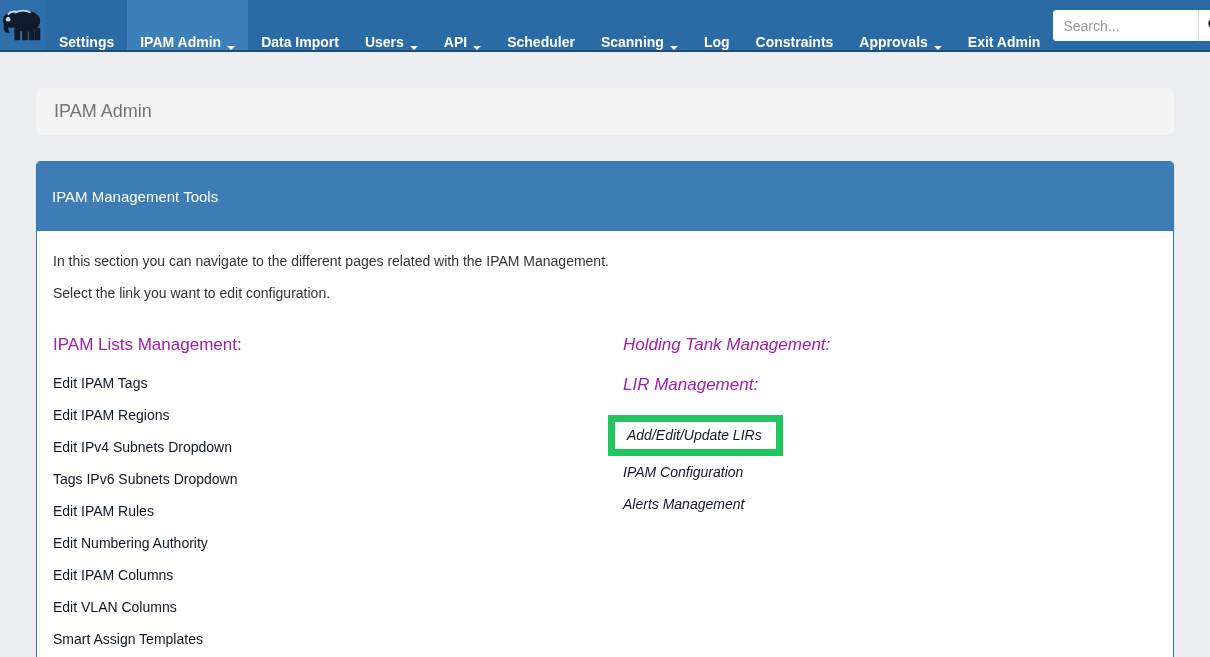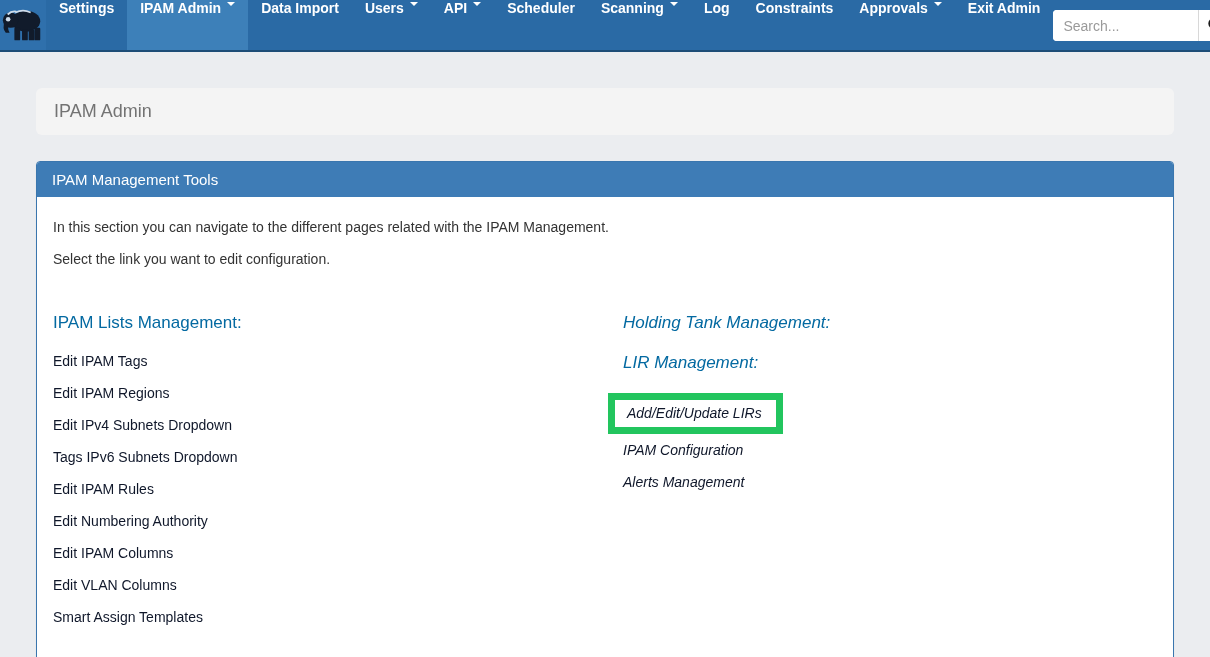--- a/index.html
+++ b/index.html
@@ -15,21 +15,21 @@
     height:52px; background:#2a6aa5;
     border-bottom:2px solid #1d4d77;
     display:flex; align-items:stretch;
   }
   .logo {
     width:62px; background:#2f70ac;
     display:flex; align-items:center; justify-content:center;
     cursor:pointer;
   }
   .nav-item {
-    display:flex; align-items:flex-start;
+    display:flex; align-items:flex-end;
     padding:0 13px; color:#fff;
     font-size:14px; font-weight:bold;
     text-decoration:none; cursor:pointer; white-space:nowrap;
   }
   .nav-item.active { background:#3d80b9; }
   .caret {
     width:0; height:0; margin-left:6px; margin-top:2px;
     border-top:4px solid #fff;
     border-left:4px solid transparent;
     border-right:4px solid transparent;
@@ -66,32 +66,32 @@
     margin:0; font-size:18px; font-weight:normal; color:#737373;
   }
 
   .panel {
     margin-top:26px; background:#fff;
     border:1px solid #3a76ae; border-radius:4px;
     box-shadow:0 1px 1px rgba(0,0,0,.12);
   }
   .panel-heading {
     background:#3e7cb6; color:#fff;
-    padding:9px 15px; font-size:15px;
+    padding:26px 15px; font-size:15px;
     border-radius:3px 3px 0 0;
   }
   .panel-body { padding:10px 16px 20px; min-height:420px; }
   .panel-body p { font-size:14px; color:#333; margin:12px 0 16px; }
 
   .columns { display:flex; margin-top:34px; }
   .col-left { width:570px; flex:0 0 570px; }
   .col-right { flex:1;font-style:italic; }
   .section-heading {
-    font-size:17px; font-weight:normal; color:#0369a1;
-    margin:12px 0 20px;
+    font-size:17px; font-weight:normal; color:#a21caf;
+    margin:0 0 20px;
   }
   .lnk {
     display:block; width:max-content;
     color:#0f172a; font-size:14px; text-decoration:none;
     margin:0 0 16px; cursor:pointer;
   }
   .mt-sec { margin-top:6px; }
   .red-box {
     display:inline-block;
     border:7px solid #22c55e;

